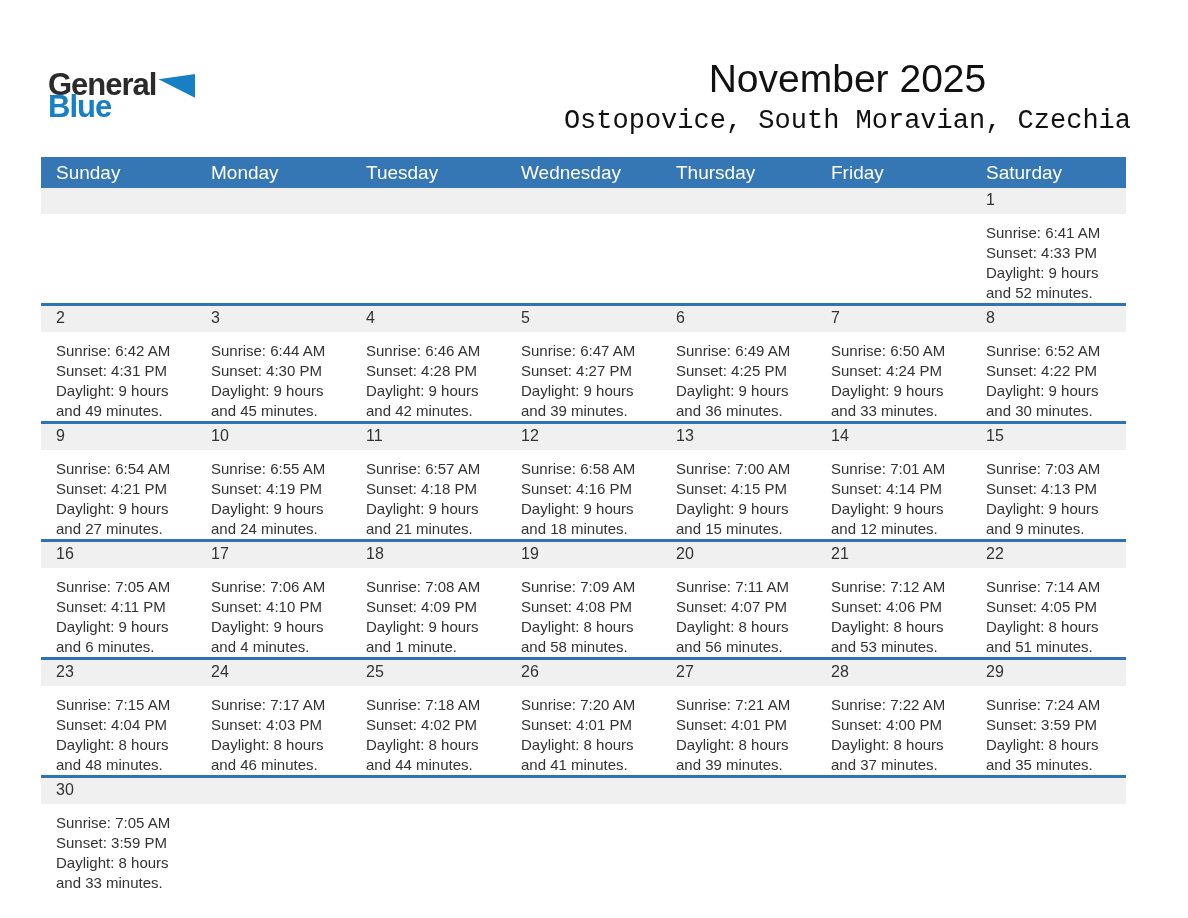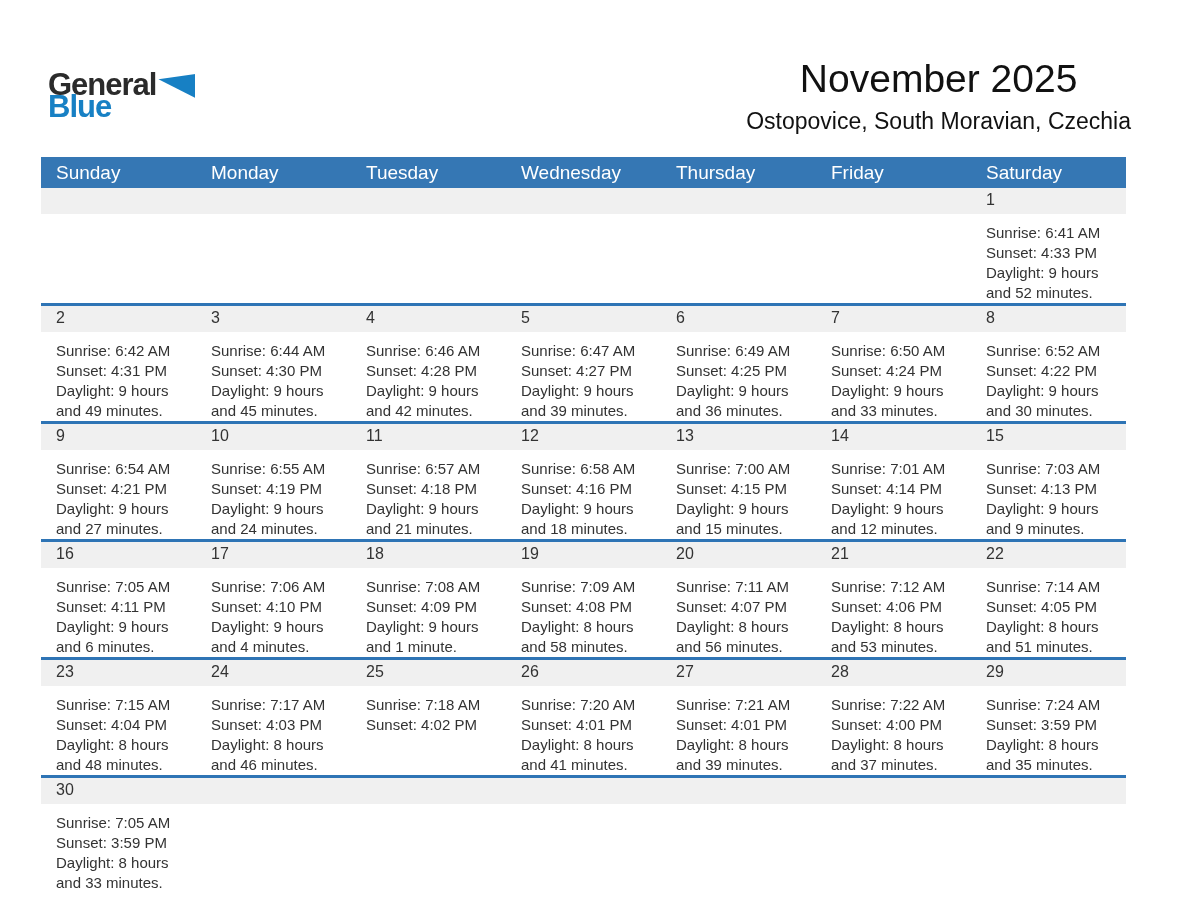--- a/index.html
+++ b/index.html
@@ -23,21 +23,21 @@
   .logo-triangle {
     display:inline-block; width:37px; height:24px;
     background:#1780c4;
     clip-path:polygon(0 22%, 100% 0, 100% 100%);
     margin-left:2px; margin-top:6px;
   }
   .logo-bottom { margin-top:-13px; padding-right:1px; }
   .logo-blue { font-size:31px; font-weight:bold; letter-spacing:-1px; color:#1780c4; }
   .titles { position:absolute; right:0; top:55px; text-align:center; }
   .title { font-size:39px; line-height:48px; color:#111111; }
-  .subtitle { font-size:23px; line-height:30px; color:#111111; margin-top:3px; }
+  .subtitle { font-size:27px; line-height:30px; color:#111111; margin-top:3px;font-family:Liberation Mono, monospace; }
 
   
   .calendar { position:absolute; top:157px; left:41px; width:1085px; }
   .weekday-row {
     display:grid; grid-template-columns:repeat(7,1fr);
     background:#3577b4; height:31px; align-items:center;
   }
   .weekday-cell { color:#ffffff; font-size:19px; padding-left:15px; }
   .week { display:grid; grid-template-columns:repeat(7,1fr); min-height:107px; background:#ffffff; }
   .week + .week { border-top:3px solid #2e74b5; }
@@ -297,20 +297,21 @@
               <div class="day-line">Sunrise: 7:17 AM</div>
               <div class="day-line">Sunset: 4:03 PM</div>
               <div class="day-line">Daylight: 8 hours and 46 minutes.</div>
             </div>
           </div>
           <div class="day-cell">
             <div class="day-number">25</div>
             <div class="day-body">
               <div class="day-line">Sunrise: 7:18 AM</div>
               <div class="day-line">Sunset: 4:02 PM</div>
+              <div class="day-line">Daylight: 8 hours and 44 minutes.</div>
             </div>
           </div>
           <div class="day-cell">
             <div class="day-number">26</div>
             <div class="day-body">
               <div class="day-line">Sunrise: 7:20 AM</div>
               <div class="day-line">Sunset: 4:01 PM</div>
               <div class="day-line">Daylight: 8 hours and 41 minutes.</div>
             </div>
           </div>

